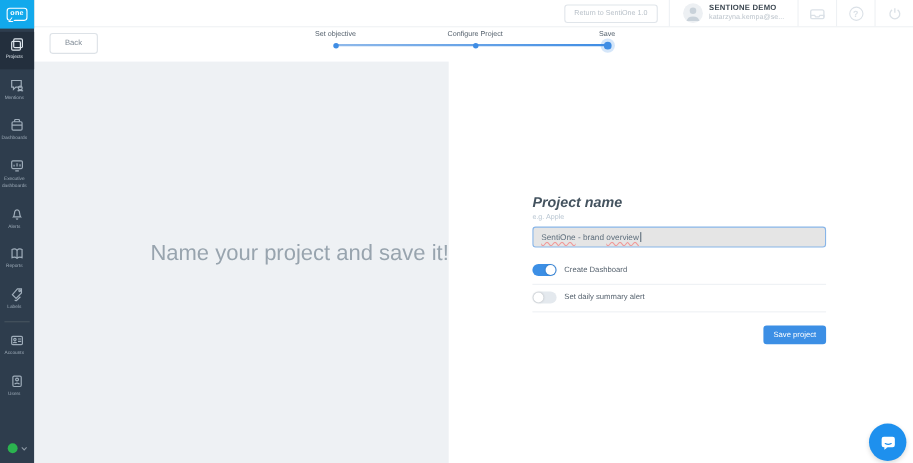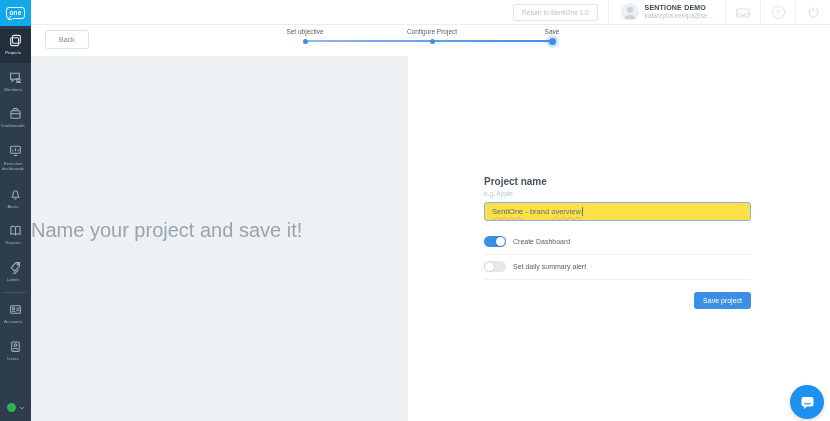--- a/index.html
+++ b/index.html
@@ -49,30 +49,30 @@
     font-family:"Liberation Sans",sans-serif; }
   .stepper { position:absolute; left:0; top:0; right:0; height:31px; }
   .step-line { position:absolute; left:274px; top:15px; width:247px; height:2px; border-radius:2px;
     background:linear-gradient(to right,#8fb9ea,#3f8de4); }
   .step { position:absolute; width:90px; text-align:center; top:3px; font-size:6.5px; color:#55616d; cursor:pointer; }
   .step-dot { position:absolute; top:13.5px; width:5px; height:5px; border-radius:50%; background:#3f8de4; cursor:pointer; }
   .step-dot.current { width:7px; height:7px; top:12.5px; box-shadow:0 0 0 3px rgba(63,141,228,.22); }
 
   
   .panel-left { position:absolute; left:31px; top:56px; width:377px; bottom:0; background:#eef1f4; }
-  .panel-left-inner { position:absolute; left:0; right:0; top:163px; text-align:left; }
+  .panel-left-inner { position:absolute; left:0; right:0; top:163px; text-align:right; }
   .big-heading { font-size:20px; color:#98a4ae; font-weight:400; }
   .sub-heading { margin-top:13px; font-size:8px; font-weight:bold; color:#3d4956; }
   .panel-right { position:absolute; left:408px; top:56px; right:0; bottom:0; background:#fff; }
 
   
   .form { position:absolute; left:484px; top:172px; width:267px; }
-  .field-label { font-size:10px; font-weight:bold; color:#44535f; margin-top:4px; }
+  .field-label { font-size:13px; font-weight:bold; color:#44535f; margin-top:4px;font-style:italic; }
   .field-hint { font-size:6.5px; color:#b9c6d2; margin-top:2.5px; }
-  .text-input { margin-top:5px; height:19px; border:1px solid #88b5e8; border-radius:3px; background:#fde047;
+  .text-input { margin-top:5px; height:19px; border:1px solid #88b5e8; border-radius:3px; background:#e5e5e5;
     font-size:7.5px; color:#5e6e7c; line-height:17px; padding:0 7px; cursor:text; white-space:nowrap; overflow:hidden; }
   .misspelled { text-decoration:underline; text-decoration-style:wavy; text-decoration-color:#ef9a9a;
     text-decoration-thickness:1px; text-underline-offset:2px; }
   .caret { display:inline-block; width:1px; height:9px; background:#5e6e7c; vertical-align:-2px; margin-left:1px; }
   .toggles { margin-top:12px; }
   .toggle-row { height:18px; display:flex; align-items:center; gap:7px; cursor:pointer; }
   .toggle { position:relative; width:22px; height:11px; border-radius:6px; flex:0 0 auto; }
   .toggle .knob { position:absolute; top:1px; width:9px; height:9px; border-radius:50%; background:#fff;
     box-shadow:0 0 2px rgba(0,0,0,.25); }
   .toggle.on { background:#3c8fe5; } .toggle.on .knob { right:1px; }

